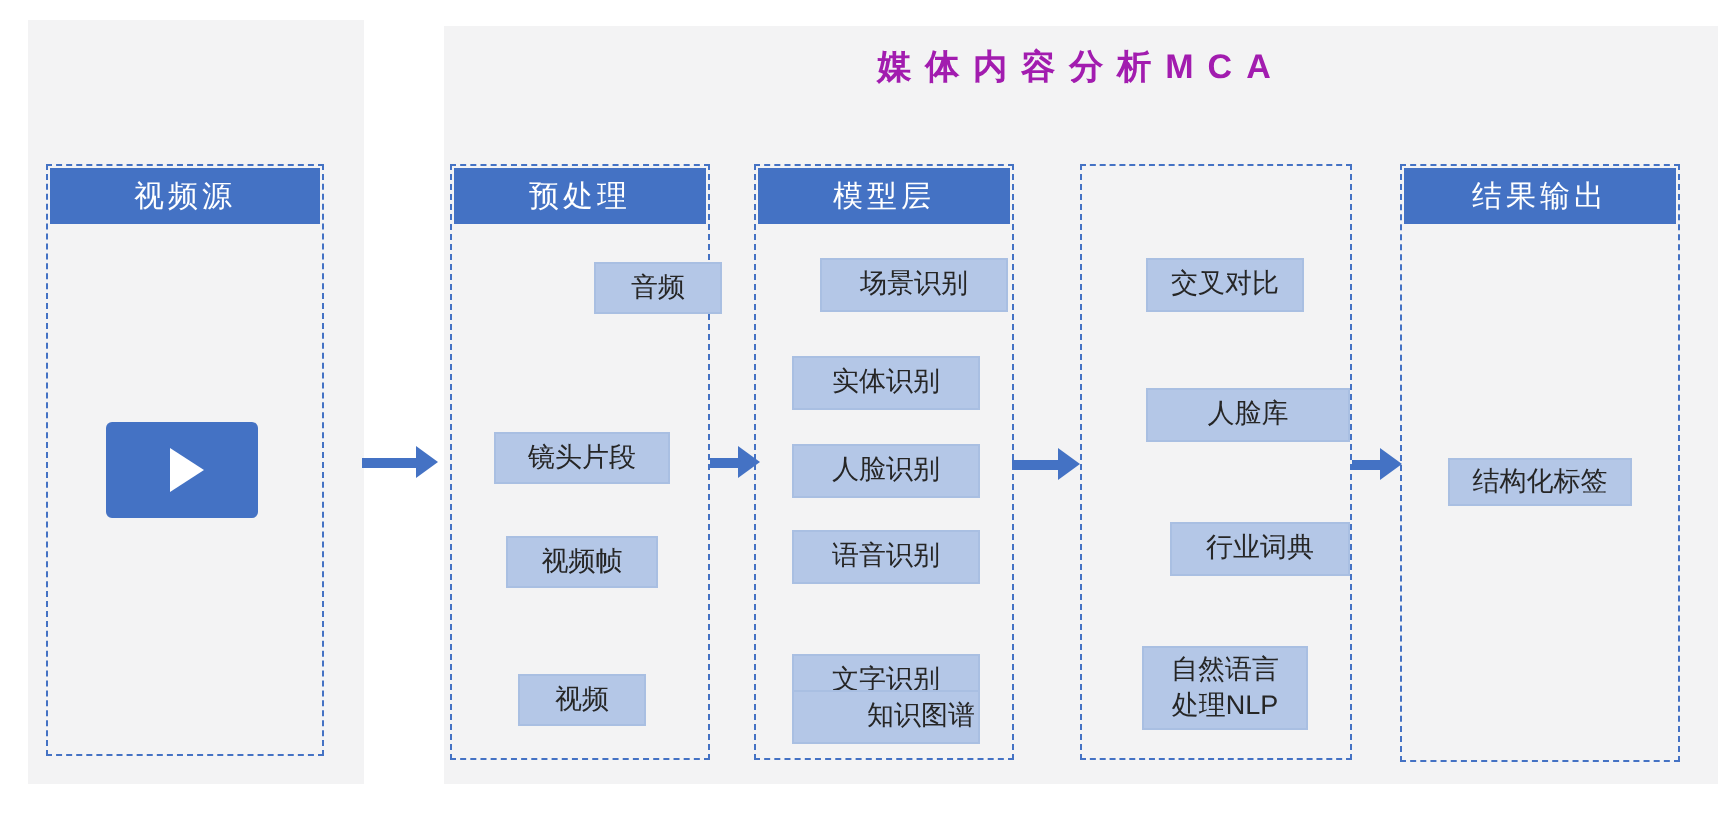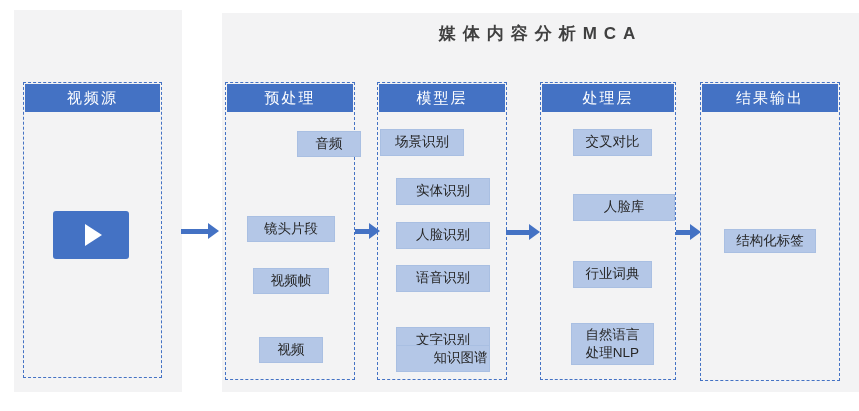--- a/index.html
+++ b/index.html
@@ -6,49 +6,49 @@
     --header-bg:#4472C4; --item-bg:#B4C7E7; --arrow:#4472C4;
     --dashed-border:#4472C4; --panel-bg:#F3F3F4; --header-text:#FFFFFF; --item-text:#262626;
   }
   *{margin:0;padding:0;box-sizing:border-box;}
   body{background:#fff;font-family:"Liberation Sans","DejaVu Sans",sans-serif;}
   .stage{position:relative;width:859px;height:411px;background:#fff;overflow:hidden;}
   .panel{position:absolute;background:var(--panel-bg);}
   .panel-left{left:14px;top:10px;width:168px;height:382px;}
   .panel-right{left:222px;top:13px;width:637px;height:379px;}
   .title{position:absolute;left:222px;top:22px;width:637px;text-align:center;
-         font-size:17px;font-weight:600;letter-spacing:7px;color:#404040;}
+         font-size:17px;font-weight:600;letter-spacing:7px;color:#a21caf;}
   .col{position:absolute;border:1px dashed var(--dashed-border);}
   .col-1{left:23px;top:82px;width:139px;height:296px;}
   .col-2{left:225px;top:82px;width:130px;height:298px;}
   .col-3{left:377px;top:82px;width:130px;height:298px;}
   .col-4{left:540px;top:82px;width:136px;height:298px;}
   .col-5{left:700px;top:82px;width:140px;height:299px;}
   .col-header{position:absolute;top:1px;left:1px;right:1px;height:28px;background:var(--header-bg);
               color:var(--header-text);display:flex;align-items:center;justify-content:center;
               font-size:15px;letter-spacing:2px;}
   .item{position:absolute;background:var(--item-bg);color:var(--item-text);
         display:flex;align-items:center;justify-content:center;text-align:center;
         font-size:13.5px;line-height:1.35;white-space:pre-line;border:1px solid #a9bfe2;}
   
   .c2-i0{left:33px;top:48px;width:64px;height:26px;margin-left:38px;}
   .c2-i1{left:21px;top:117px;width:88px;height:26px;margin-top:16px;}
   .c2-i2{left:27px;top:185px;width:76px;height:26px;}
   .c2-i3{left:33px;top:254px;width:64px;height:26px;}
   
-  .c3-i0{left:2px;top:46px;width:84px;height:27px;}
+  .c3-i0{left:32px;top:46px;width:94px;height:27px;}
   .c3-i1{left:18px;top:95px;width:94px;height:27px;}
   .c3-i2{left:18px;top:139px;width:94px;height:27px;}
   .c3-i3{left:18px;top:182px;width:94px;height:27px;}
   .c3-i4{left:18px;top:223px;width:94px;height:27px;margin-top:21px;}
   .c3-i5{left:18px;top:262px;width:94px;height:27px;padding-left:35px;}
   
   .c4-i0{left:32px;top:46px;width:79px;height:27px;}
   .c4-i1{left:32px;top:111px;width:102px;height:27px;text-align:center;}
-  .c4-i2{left:32px;top:178px;width:79px;height:27px;}
+  .c4-i2{left:44px;top:178px;width:90px;height:27px;}
   .c4-i3{left:30px;top:240px;width:83px;height:42px;}
   
   .c5-i0{left:23px;top:146px;width:92px;height:24px;}
   
   .play-btn{position:absolute;left:29px;top:128px;width:76px;height:48px;background:var(--header-bg);
             border-radius:3px;display:flex;align-items:center;justify-content:center;}
   .play-tri{width:0;height:0;border-left:17px solid #fff;border-top:11px solid transparent;
             border-bottom:11px solid transparent;margin-left:5px;}
   
   .arrow{position:absolute;display:flex;align-items:center;height:16px;}
@@ -103,21 +103,20 @@
     <div class="item c3-i4">文字识别</div>
     <div class="item c3-i5">知识图谱</div>
   </div>
 
   <div class="arrow arrow-3">
       <span class="bar"></span>
       <span class="head"></span>
     </div>
 
   <div class="col col-4">
-    <div class="col-header">处理层</div>
     <div class="item c4-i0">交叉对比</div>
     <div class="item c4-i1">人脸库</div>
     <div class="item c4-i2">行业词典</div>
     <div class="item c4-i3">自然语言
 处理NLP</div>
   </div>
 
   <div class="arrow arrow-4">
       <span class="bar"></span>
       <span class="head"></span>

